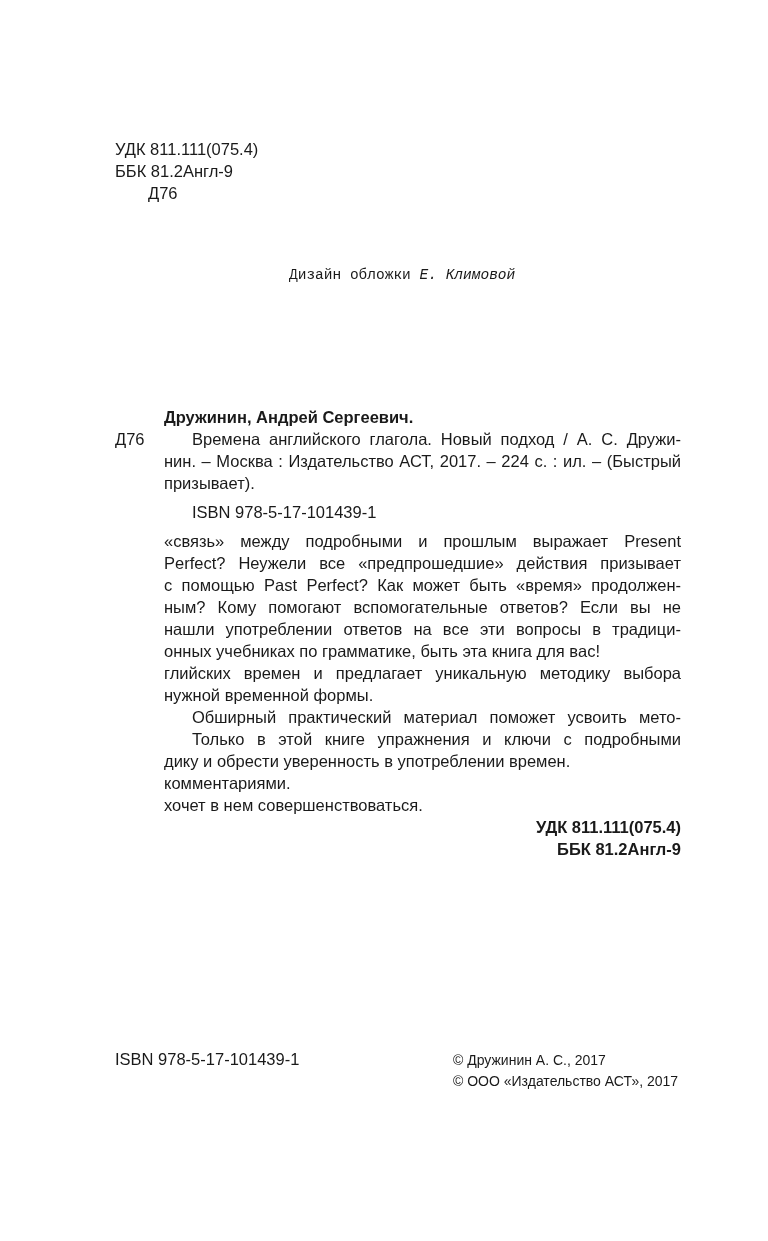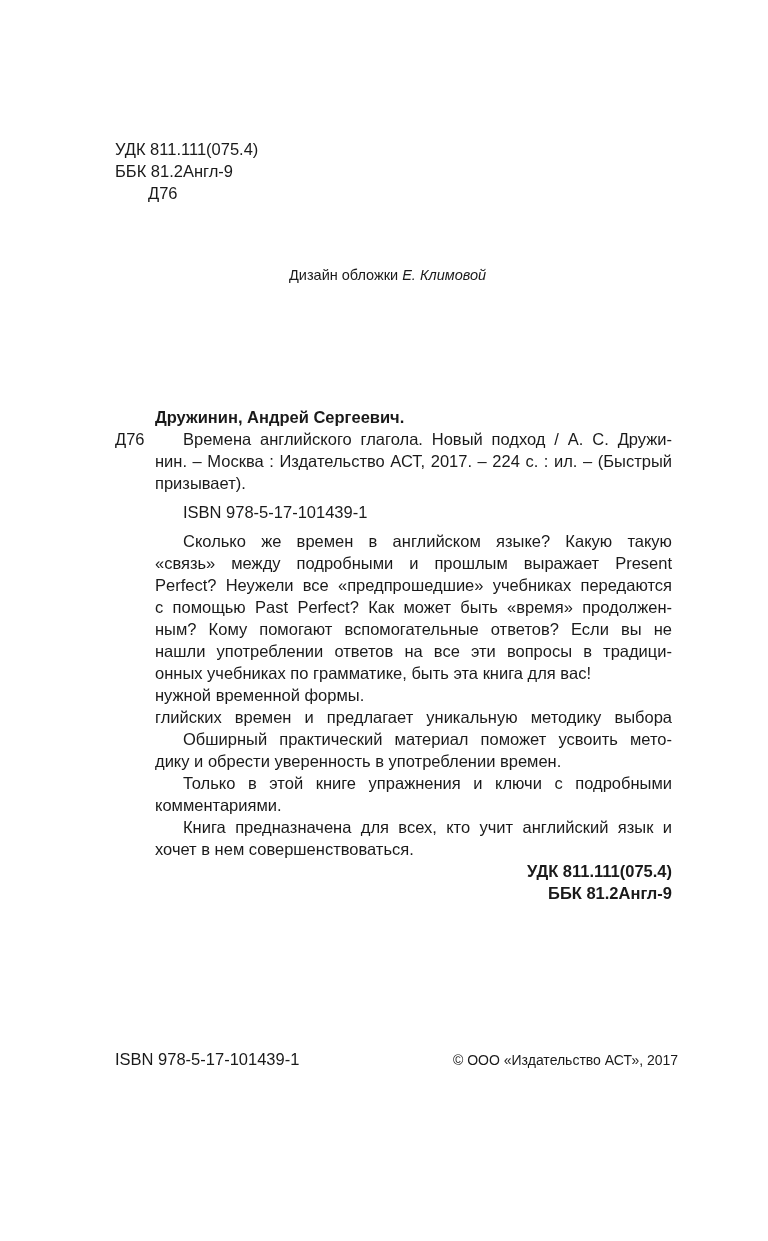--- a/index.html
+++ b/index.html
@@ -6,23 +6,23 @@
   body {
     width: 768px; height: 1241px; position: relative; overflow: hidden;
     font-family: "Liberation Sans", "DejaVu Sans", sans-serif;
     color: #1a1a1a;
     font-size: 16.5px;
   }
   .abs { position: absolute; white-space: nowrap; }
   .ln { height: 22px; line-height: 22px; }
   .top-codes { left: 115px; top: 138px; }
   .top-codes .indent { padding-left: 33px; }
-  .designer { left: 289px; top: 267px; font-size: 14.5px; }
+  .designer { left: 289px; top: 267px; font-size: 14.5px; font-family: Liberation Mono, monospace; }
   .designer i { font-style: italic; }
-  .block { position: absolute; left: 155px; width: 517px; top: 406px; }
+  .block { position: absolute; left: 164px; width: 517px; top: 406px; }
   .jl { display: block; height: 22px; line-height: 22px; text-align: justify; text-align-last: justify; white-space: nowrap; overflow: visible; }
   .jl.last { text-align-last: left; }
   .jl.ind { padding-left: 28px; }
   .bold { font-weight: bold; }
   .d76 { position: absolute; left: 115px; top: 428px; height: 22px; line-height: 22px; }
   .gap { height: 7px; }
   .right { text-align: right; text-align-last: right; font-weight: bold; }
   .isbn-bottom { left: 115px; top: 1048px; }
   .copy { left: 453px; top: 1050px; font-size: 14px; }
   .copy .ln { height: 21px; line-height: 21px; }
@@ -46,42 +46,41 @@
 <div class="block">
   <span class="jl last bold">Дружинин, Андрей Сергеевич.</span>
   <span class="jl ind">Времена английского глагола. Новый подход / А. С. Дружи-</span>
   <span class="jl">нин. – Москва : Издательство АСТ, 2017. – 224 с. : ил. – (Быстрый</span>
   <span class="jl last">призывает).</span>
   <div class="gap"></div>
   <span class="jl last ind">ISBN 978-5-17-101439-1</span>
   <div class="gap"></div>
 
   <div>
-    <span class="jl ind">Сколько же времен в английском языке? Какую такую</span>
     <span class="jl">«связь» между подробными и прошлым выражает Present</span>
-    <span class="jl">Perfect? Неужели все «предпрошедшие» учебниках передаются</span>
+    <span class="jl">Perfect? Неужели все «предпрошедшие» действия призывает</span>
     <span class="jl">с помощью Past Perfect? Как может быть «время» продолжен-</span>
     <span class="jl">ным? Кому помогают вспомогательные ответов? Если вы не</span>
     <span class="jl">нашли употреблении ответов на все эти вопросы в традици-</span>
     <span class="jl last">онных учебниках по грамматике, быть эта книга для вас!</span>
 
+    <span class="jl">глийских времен и предлагает уникальную методику выбора</span>
     <span class="jl last">нужной временной формы.</span>
-    <span class="jl">глийских времен и предлагает уникальную методику выбора</span>
 
     <span class="jl ind">Обширный практический материал поможет усвоить мето-</span>
+    <span class="jl ind">Только в этой книге упражнения и ключи с подробными</span>
+
     <span class="jl last">дику и обрести уверенность в употреблении времен.</span>
-
-    <span class="jl ind">Только в этой книге упражнения и ключи с подробными</span>
     <span class="jl last">комментариями.</span>
 
-    <span class="jl ind">Книга предназначена для всех, кто учит английский язык и</span>
     <span class="jl last">хочет в нем совершенствоваться.</span>
   </div>
 
   <span class="jl right">УДК 811.111(075.4)</span>
   <span class="jl right">ББК 81.2Англ-9</span>
 </div>
 
 <div class="abs isbn-bottom ln">ISBN 978-5-17-101439-1</div>
 
 <div class="abs copy">
+  <div class="ln">© Дружинин А. С., 2017</div>
   <div class="ln">© ООО «Издательство АСТ», 2017</div>
 </div>
 
 </body></html>

